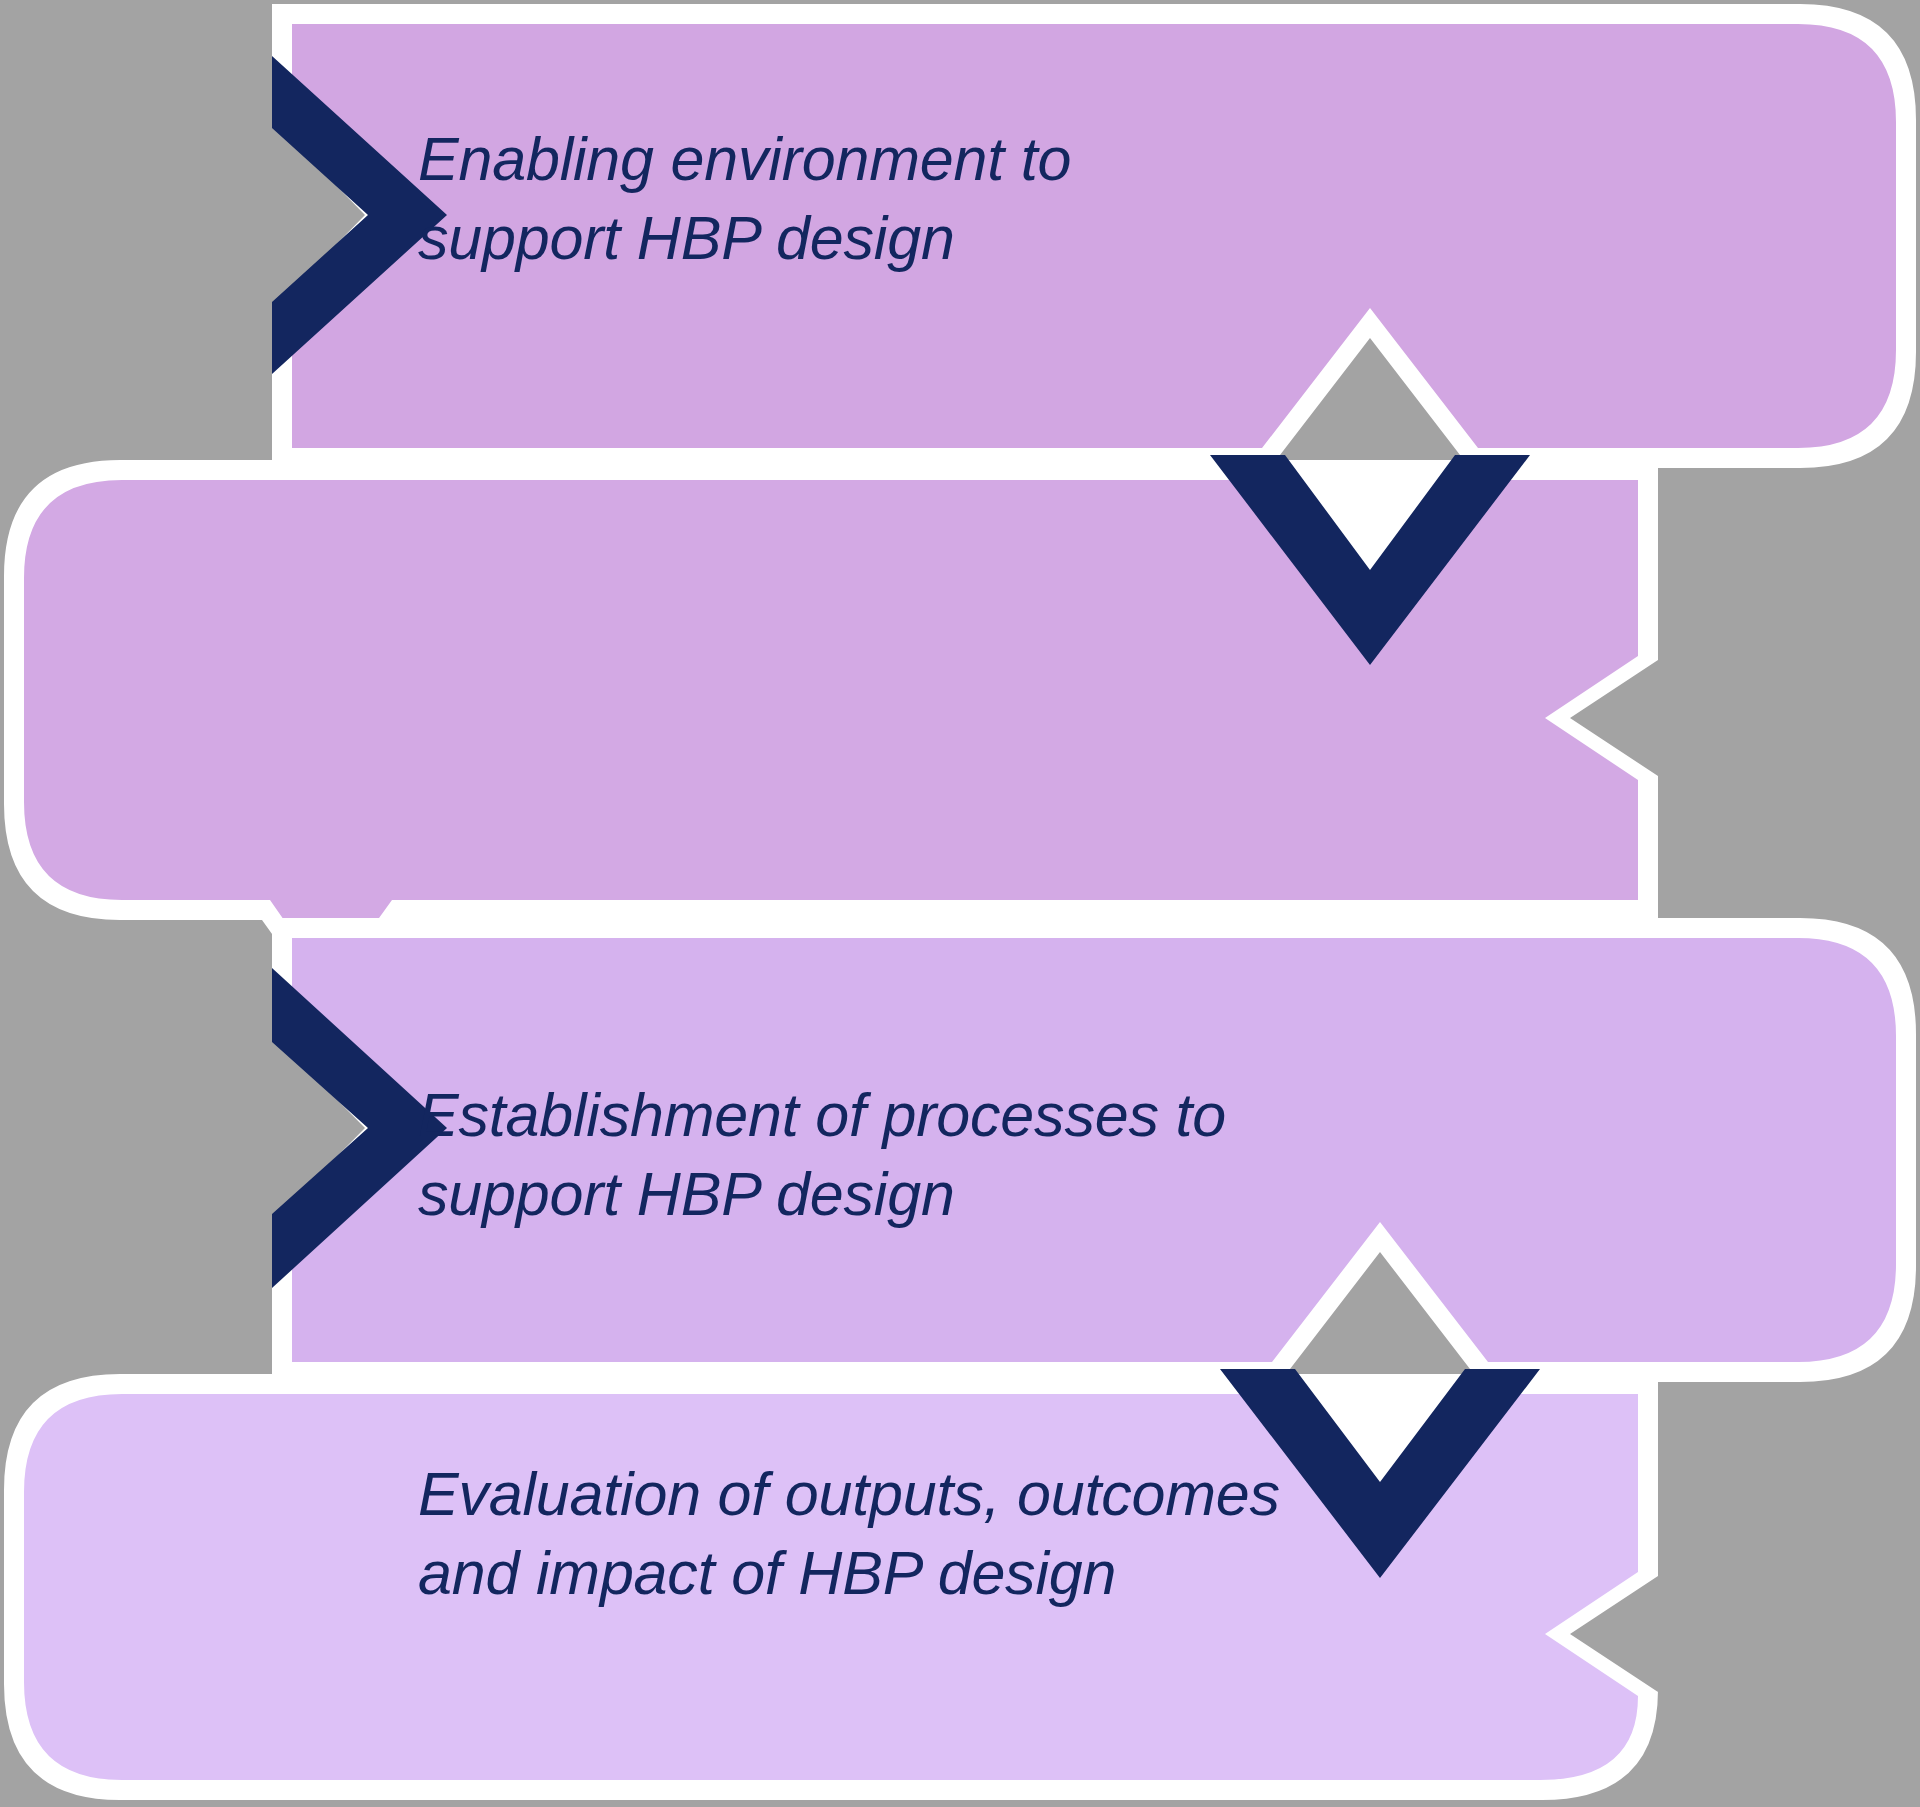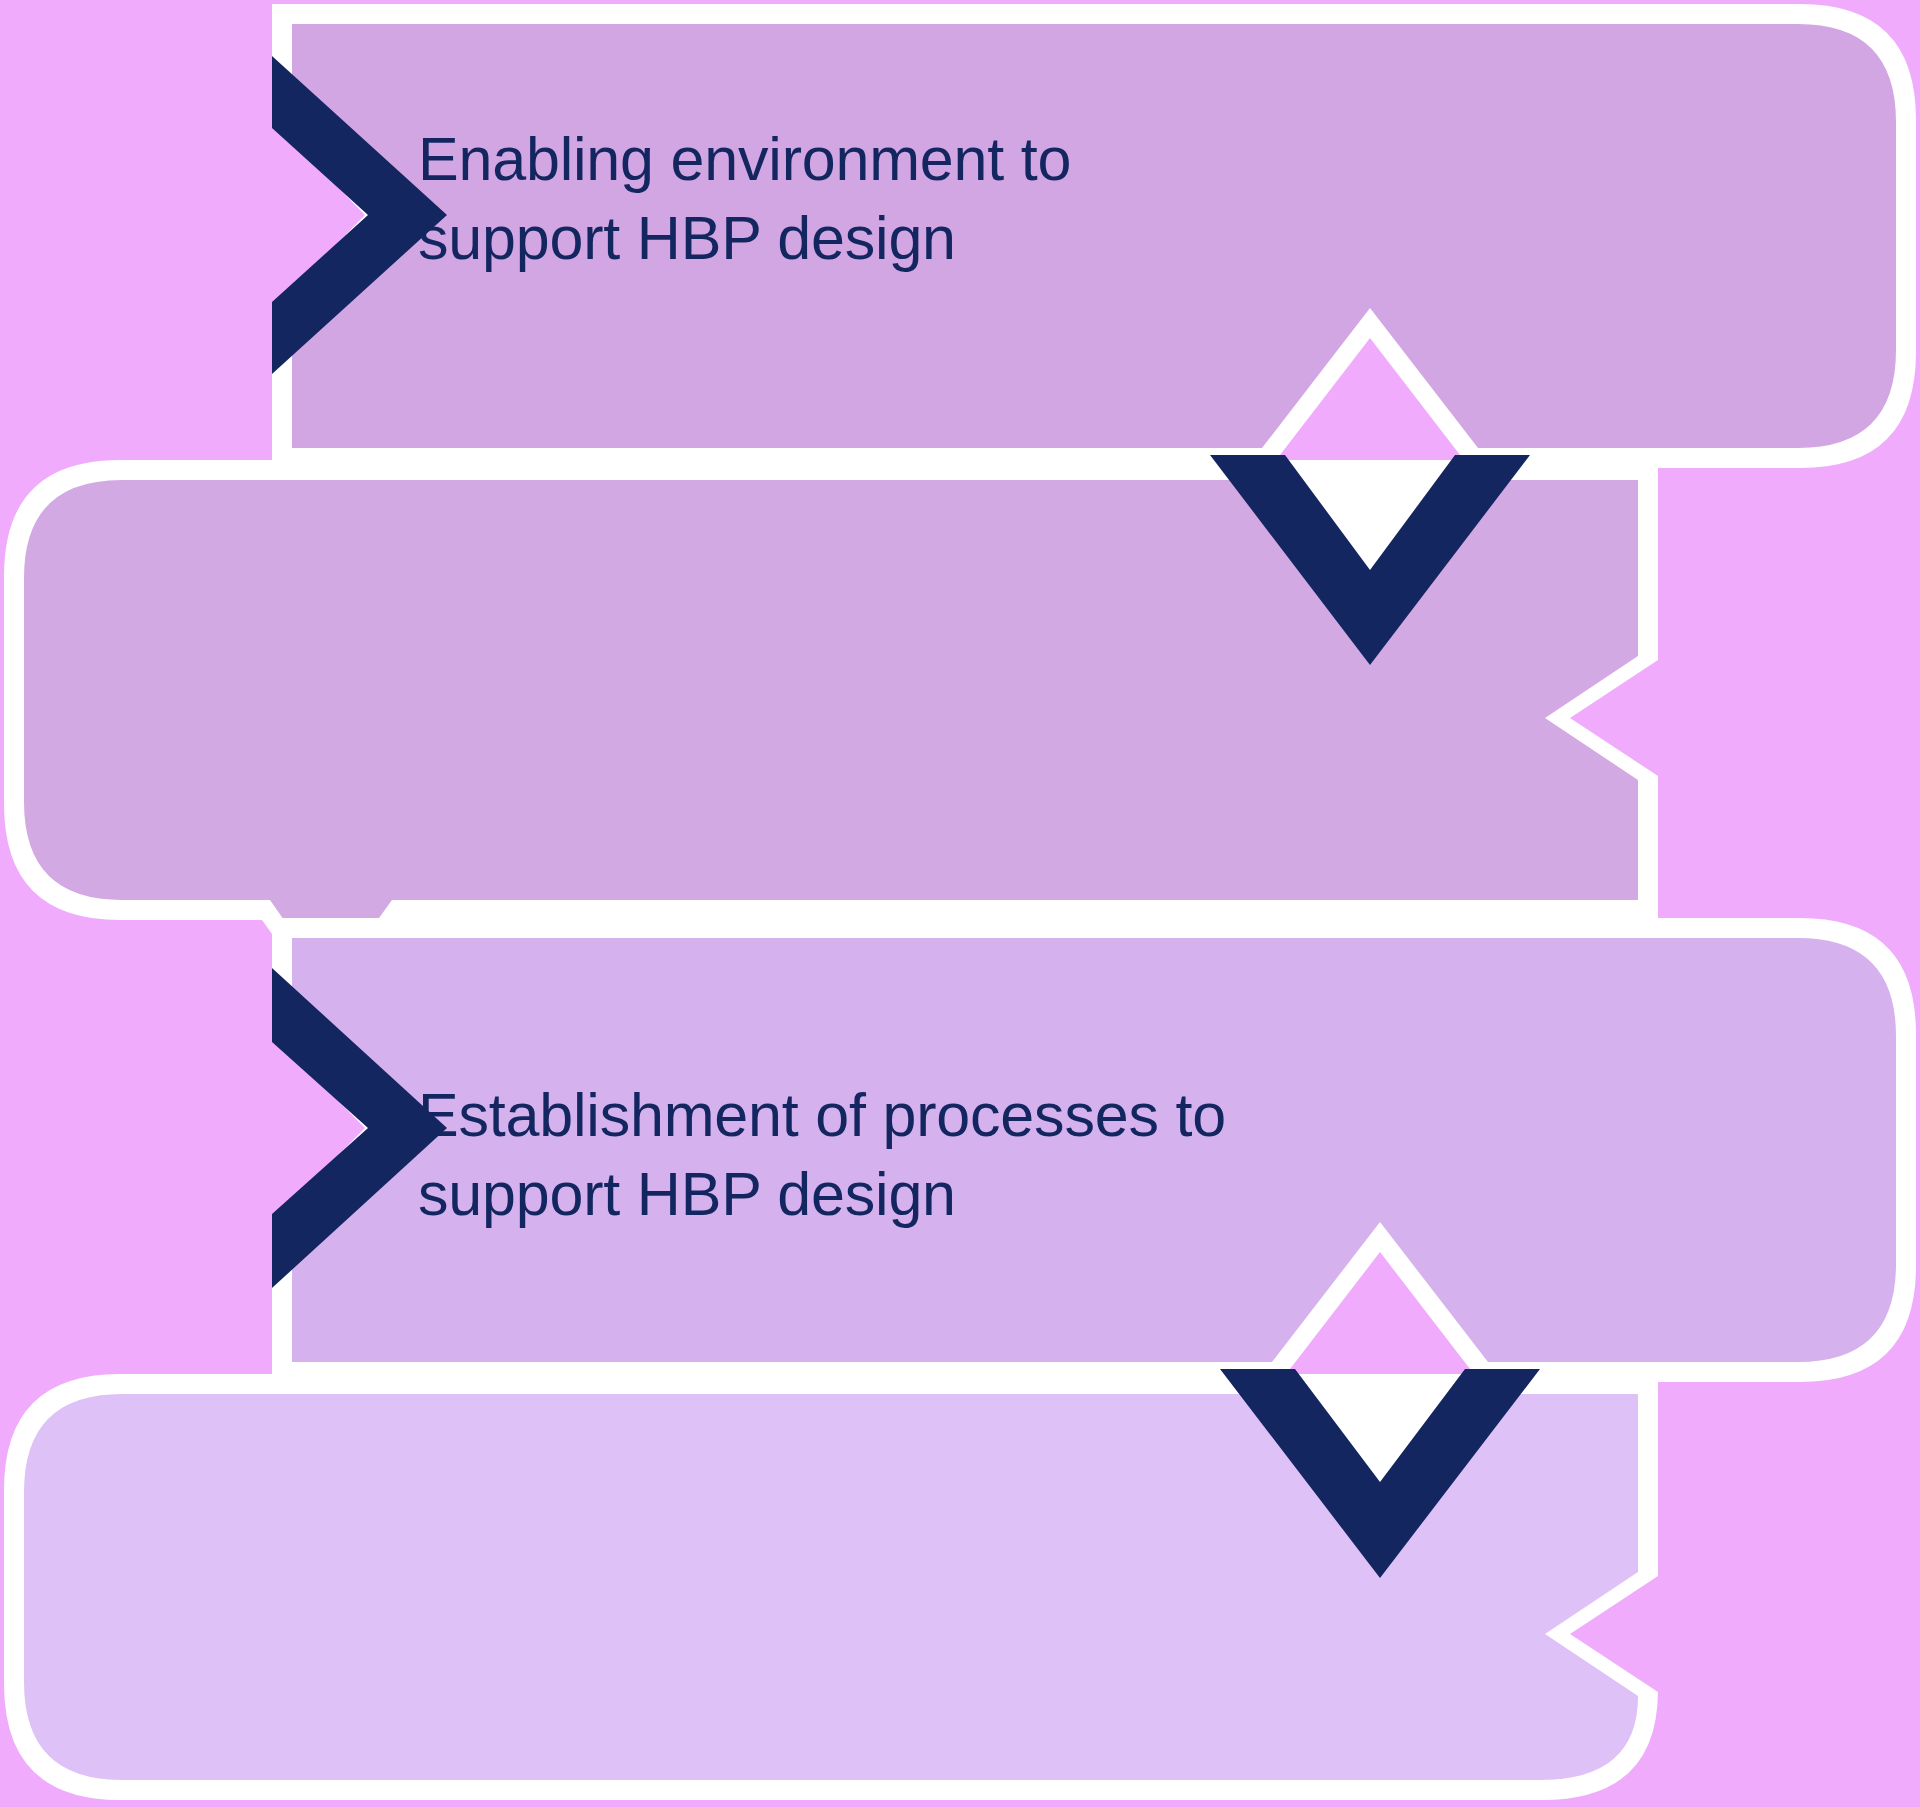--- a/index.html
+++ b/index.html
@@ -41,21 +41,21 @@
   }
   
   #step-1-label { left: 418px; top: 120px;  width: 940px; }
   #step-2-label { left: 418px; top: 560px;  width: 940px; }
   #step-3-label { left: 418px; top: 1028px; width: 1060px; }
   #step-4-label { left: 418px; top: 1455px; width: 1120px; }
 </style>
 </head>
 <body>
 
-<div id="stage" style="background: #f0abfc;">
+<div id="stage" style="background: #a3a3a3; font-style: italic;">
 
   <svg id="flow-svg" viewBox="0 0 1920 1807" xmlns="http://www.w3.org/2000/svg">
 
     <g>
       <path fill="#FFFFFF" d="M 1800 4
                Q 1916 4 1916 120
                L 1916 352
                Q 1916 468 1800 468
                L 1470 468
                L 1370 338
@@ -219,14 +219,16 @@
 
   </svg>
 
   <div class="step-text" id="step-1-label" style="color: rgb(19, 38, 95);">Enabling environment to
 support HBP design</div>
 
 
   <div class="step-text" id="step-3-label" style="color: rgb(19, 38, 95); margin-top: 48px;">Establishment of processes to
 support HBP design</div>
 
+  <div class="step-text" id="step-4-label" style="color: rgb(19, 38, 95);">Evaluation of outputs, outcomes
+and impact of HBP design</div>
 
 </div>
 
 </body></html>

